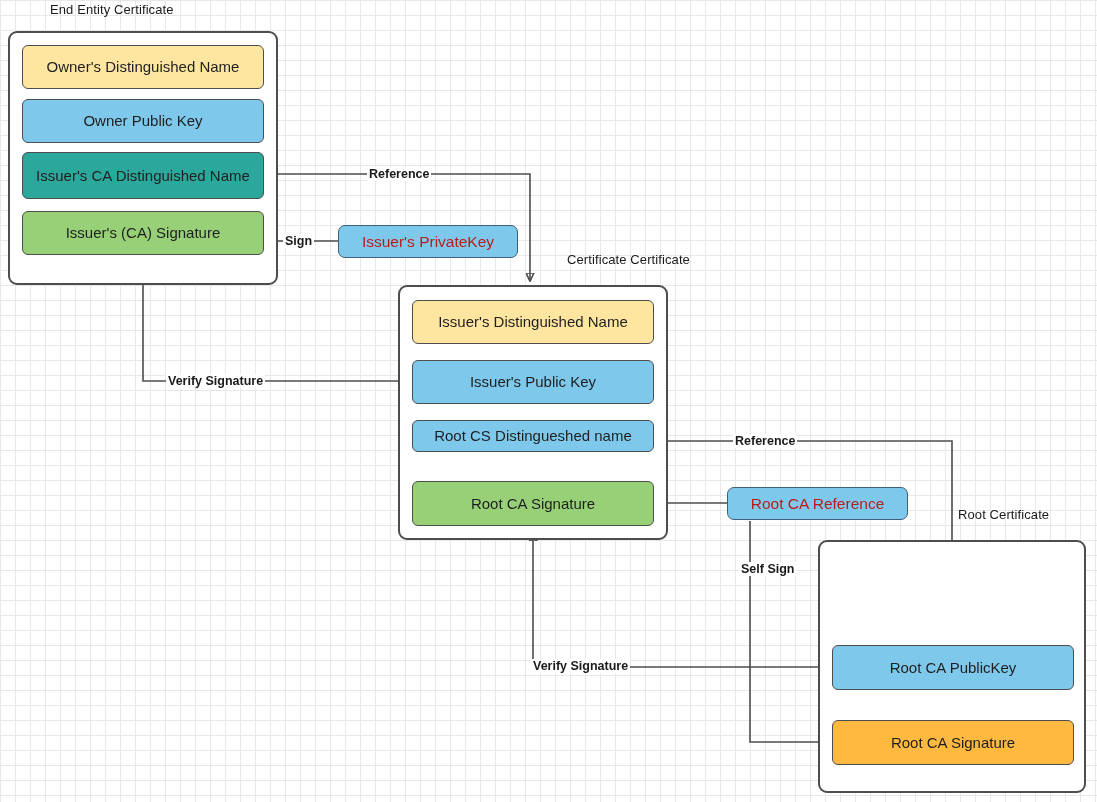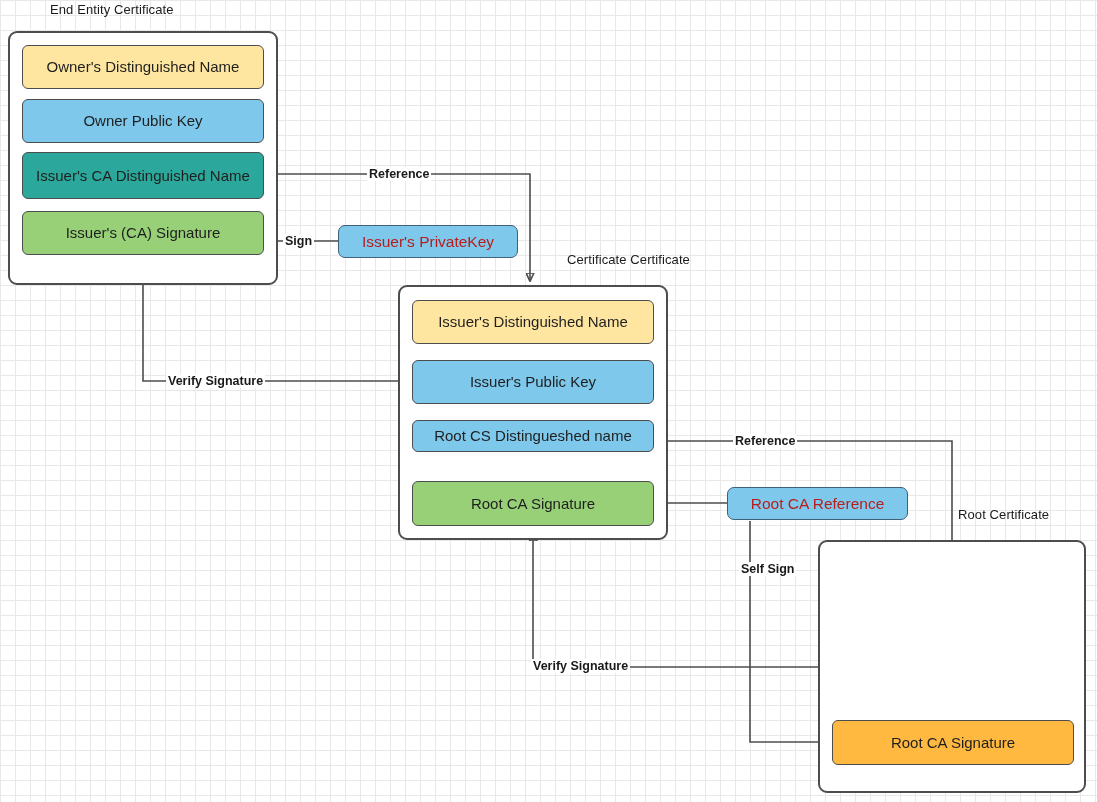--- a/index.html
+++ b/index.html
@@ -141,20 +141,21 @@
 
   <div class="field-box" style="left:412px; top:481px; width:242px; height:45px; background:#97D077;">Root CA Signature</div>
 
   <div class="key-box" style="left:727px; top:487px; width:181px; height:33px; background:#7EC8EC;">Root CA Reference</div>
 
   <div class="cert-title" style="left:958px; top:507px;">Root Certificate</div>
 
   <div class="container-box" style="left:818px; top:540px; width:268px; height:253px;"></div>
 
 
+  <div class="field-box" style="left:832px; top:645px; width:242px; height:45px; background:#7EC8EC;">Root CA PublicKey</div>
 
   <div class="field-box" style="left:832px; top:720px; width:242px; height:45px; background:#FFB940;">Root CA Signature</div>
 
   <div class="edge-label" style="left:367px; top:167px;">Reference</div>
 
   <div class="edge-label" style="left:283px; top:234px;">Sign</div>
 
   <div class="edge-label" style="left:166px; top:374px;">Verify Signature</div>
 
   <div class="edge-label" style="left:733px; top:434px;">Reference</div>

